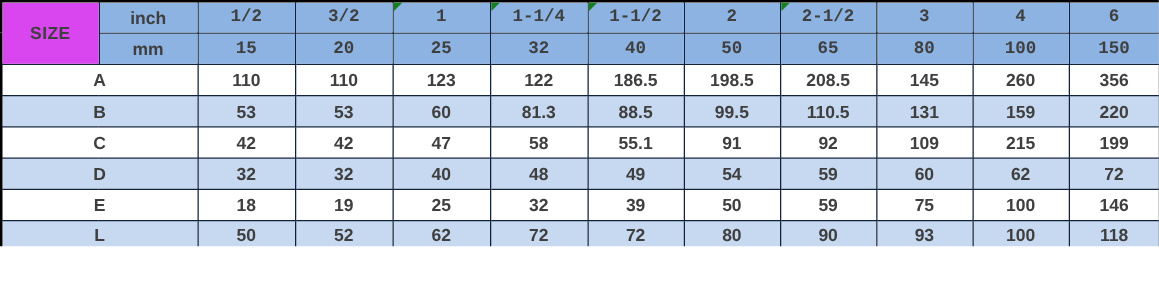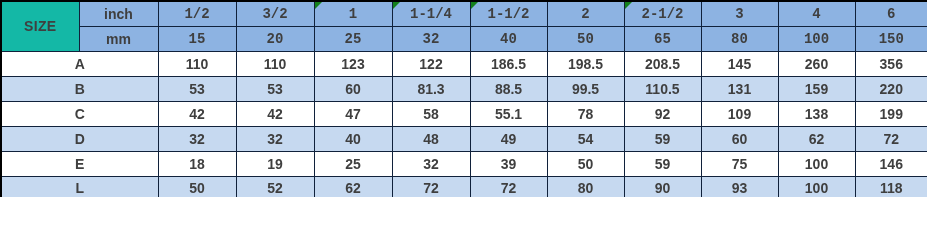--- a/index.html
+++ b/index.html
@@ -36,21 +36,21 @@
     overflow: hidden;
     white-space: nowrap;
   }
 
   
   .hdr {
     background: #8db3e2;
     font-family: Liberation Mono, monospace;
   }
   .hdr-size {
-    background: #14b8a6;
+    background: #d946ef;
     font-size: 13px;
     letter-spacing: 0.3px;
   }
   .hdr-unit {
     background: #8db3e2;
     font-weight: normal;
     font-size: 14px;
   }
 
   
@@ -158,24 +158,24 @@
       <td>220</td>
     </tr>
 
     <tr class="row-white" style="height:25px">
       <td colspan="2" class="rowlabel">C</td>
       <td>42</td>
       <td>42</td>
       <td>47</td>
       <td>58</td>
       <td>55.1</td>
-      <td>78</td>
+      <td>91</td>
       <td>92</td>
       <td>109</td>
-      <td>138</td>
+      <td>215</td>
       <td>199</td>
     </tr>
 
     <tr class="row-blue" style="height:25px">
       <td colspan="2" class="rowlabel">D</td>
       <td>32</td>
       <td>32</td>
       <td>40</td>
       <td>48</td>
       <td>49</td>

